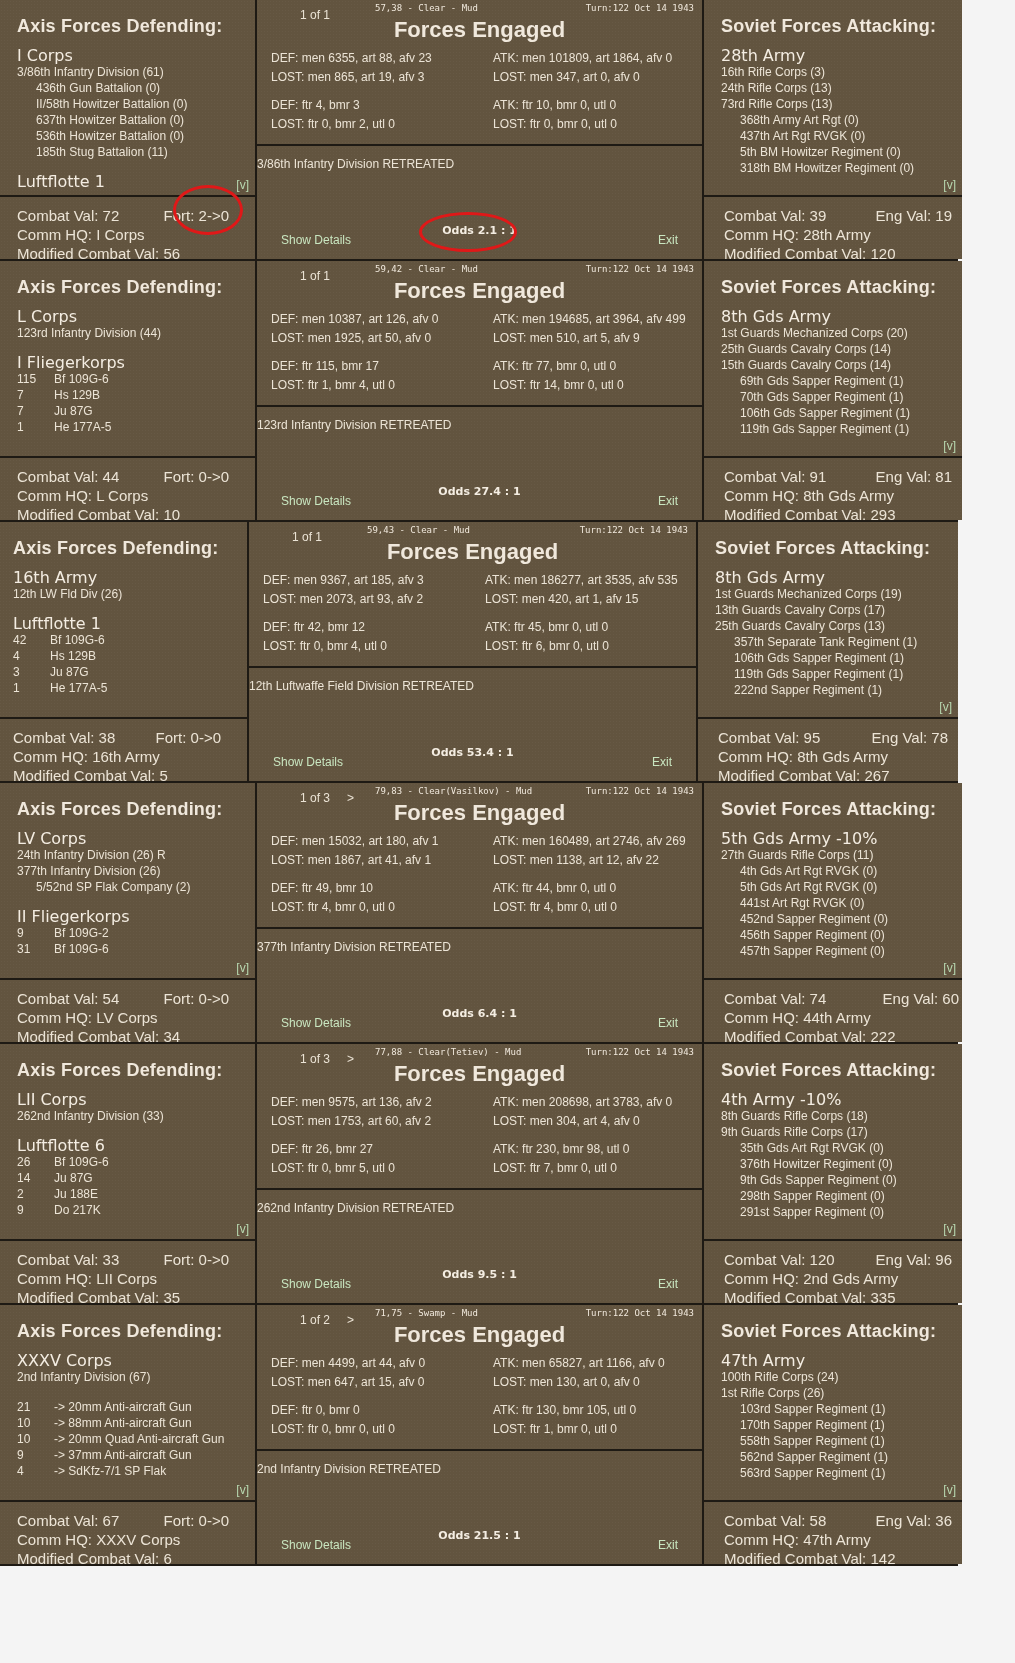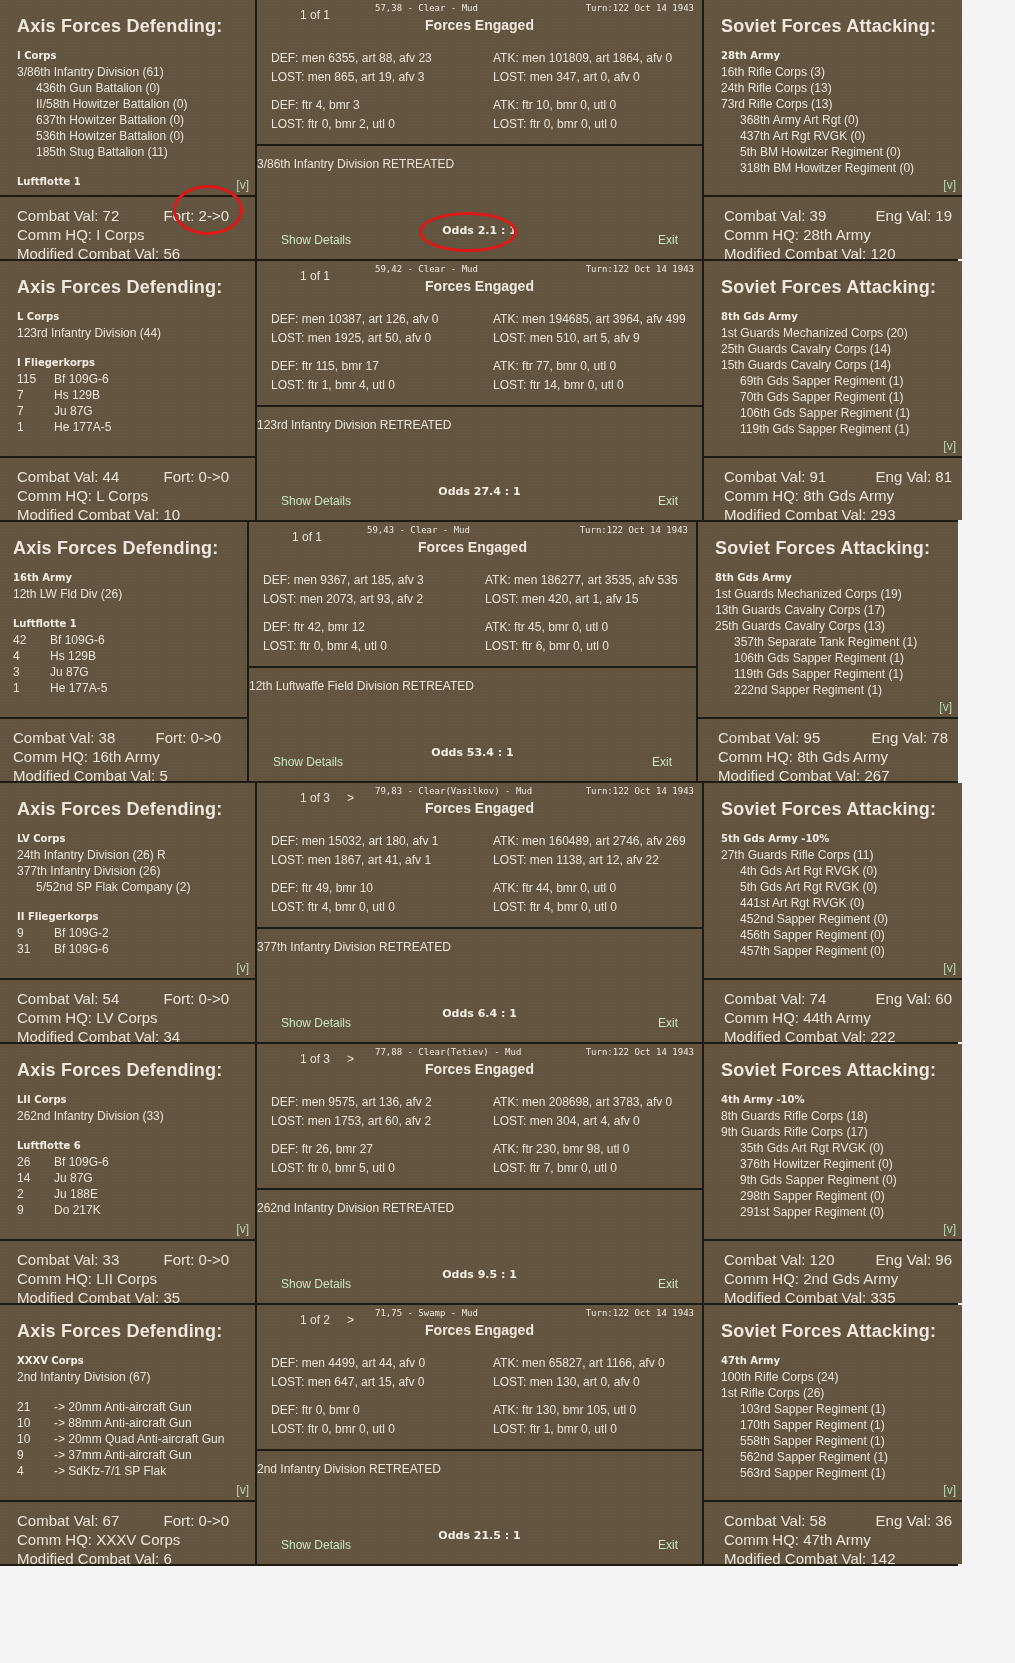--- a/index.html
+++ b/index.html
@@ -11,34 +11,34 @@
            background-image: radial-gradient(rgba(255,255,255,0.03) 1px, transparent 1px);
            background-size:3px 3px; box-sizing:border-box; }
   .panel.left { left:0; width:257px; border-right:2px solid #1e1a14; }
   .panel.mid { left:257px; width:447px; border-right:2px solid #1e1a14; }
   .panel.right { left:704px; width:258px; }
   .combat.shift .panel.left { left:0; width:253px; }
   .combat.shift .panel.mid { left:253px; width:449px; }
   .combat.shift .panel.right { left:702px; width:260px; }
   .side-title { position:absolute; left:17px; top:16px; font-size:18px; font-weight:bold; color:#f0e8dc; letter-spacing:0.2px; }
   .units { position:absolute; left:17px; top:48px; right:10px; font-size:12px; color:#ece4d6; line-height:16px; }
-  .units .hdr { font-family:"DejaVu Sans", sans-serif; font-weight:bold; font-size:10px; color:#f4ede2; }
+  .units .hdr { font-family:"DejaVu Sans", sans-serif; font-weight:normal; font-size:16px; color:#f4ede2; }
   .units .ind { padding-left:19px; }
   .units .gap { height:14px; }
   .units .air { display:flex; }
   .units .air .n { width:37px; }
   .expand { position:absolute; right:6px; top:178px; font-size:12px; color:#b8d8b0; }
   .side-stats { position:absolute; left:0; right:0; top:195px; bottom:0; border-top:2px solid #1e1a14; }
   .stat { position:absolute; font-size:15px; color:#ece4d6; }
   .mid-top { position:absolute; left:0; right:0; top:0; height:144px; border-bottom:2px solid #1e1a14; }
   .page { position:absolute; left:43px; top:8px; font-size:12px; color:#ece4d6; }
   .next { position:absolute; left:90px; top:8px; font-size:12px; color:#ece4d6; }
   .hex { position:absolute; left:118px; top:3px; font-family:"DejaVu Sans Mono", monospace; font-size:9px; color:#f0e8dc; }
   .turn { position:absolute; right:8px; top:3px; font-family:"DejaVu Sans Mono", monospace; font-size:9px; color:#f0e8dc; }
-  .fe-title { position:absolute; left:0; right:0; top:17px; text-align:center; font-size:14px; font-weight:bold; color:#f0e8dc; }
+  .fe-title { position:absolute; left:0; right:0; top:17px; text-align:center; font-size:22px; font-weight:bold; color:#f0e8dc; }
   .line { position:absolute; font-size:12px; color:#ece4d6; white-space:nowrap; }
   .result { position:absolute; left:0; right:0; top:157px; text-align:left; font-size:12px; color:#ece4d6; }
   .odds { position:absolute; left:0; right:0; top:224px; text-align:center; font-family:"DejaVu Sans", sans-serif; font-size:11px; font-weight:bold; color:#f4ede2; }
   .showdet { position:absolute; left:24px; top:233px; font-size:12px; color:#c9e6c0; cursor:pointer; }
   .exit { position:absolute; right:24px; top:233px; font-size:12px; color:#c9e6c0; cursor:pointer; }
   .ring { position:absolute; border:3px solid #e01818; border-radius:50%; pointer-events:none; }
 </style>
 </head>
 <body>
 
@@ -315,21 +315,21 @@
           <div class="ind">4th Gds Art Rgt RVGK (0)</div>
           <div class="ind">5th Gds Art Rgt RVGK (0)</div>
           <div class="ind">441st Art Rgt RVGK (0)</div>
           <div class="ind">452nd Sapper Regiment (0)</div>
           <div class="ind">456th Sapper Regiment (0)</div>
           <div class="ind">457th Sapper Regiment (0)</div>
         </div>
       <div class="expand">[v]</div>
       <div class="side-stats">
         <div class="stat" style="left:20px;top:10px">Combat Val: 74</div>
-        <div class="stat" style="right:10px;top:10px">Eng Val: 60</div>
+        <div class="stat" style="right:3px;top:10px">Eng Val: 60</div>
         <div class="stat" style="left:20px;top:29px">Comm HQ: 44th Army</div>
         <div class="stat" style="left:20px;top:48px">Modified Combat Val: 222</div>
       </div>
     </div>
   </div>
     <div class="combat">
     <div class="panel left">
       <div class="side-title">Axis Forces Defending:</div>
       <div class="units">
           <div class="hdr">LII Corps</div>

